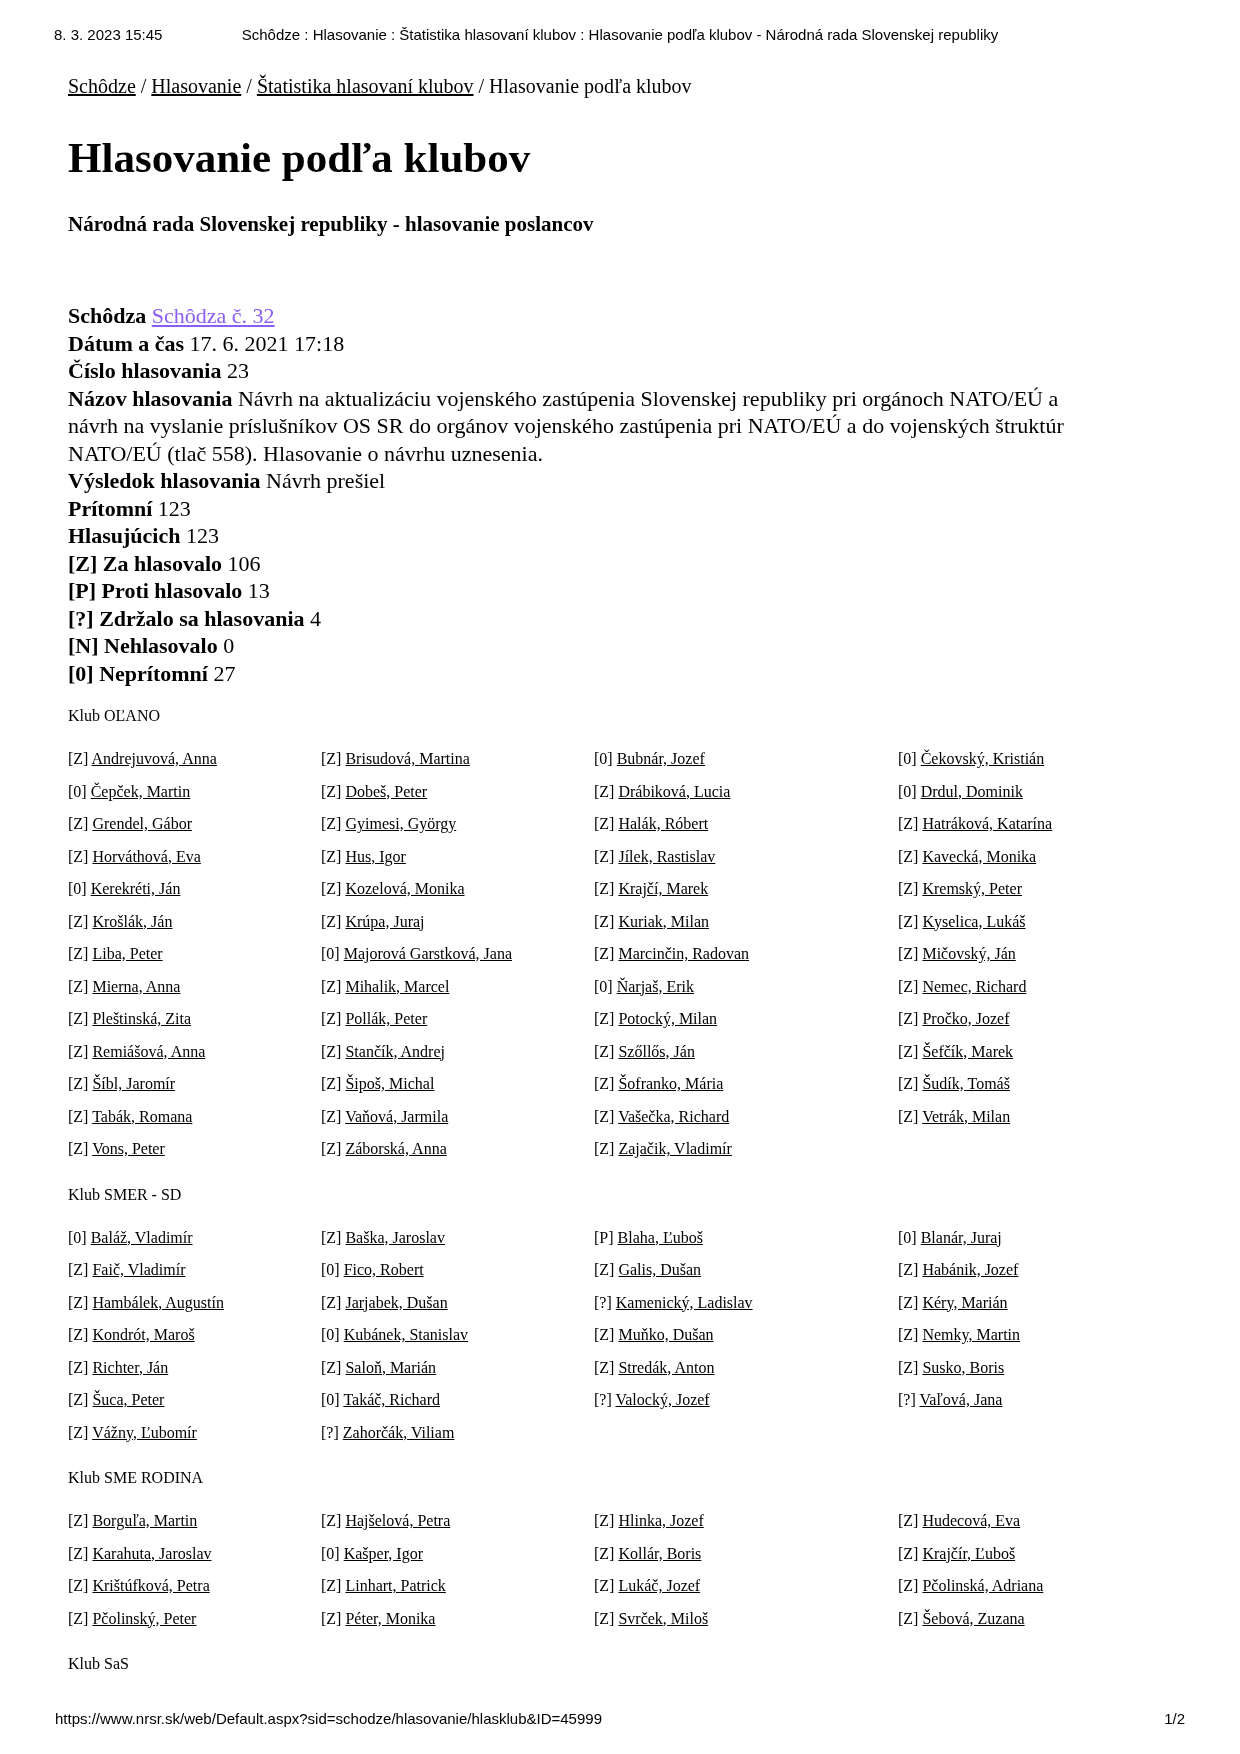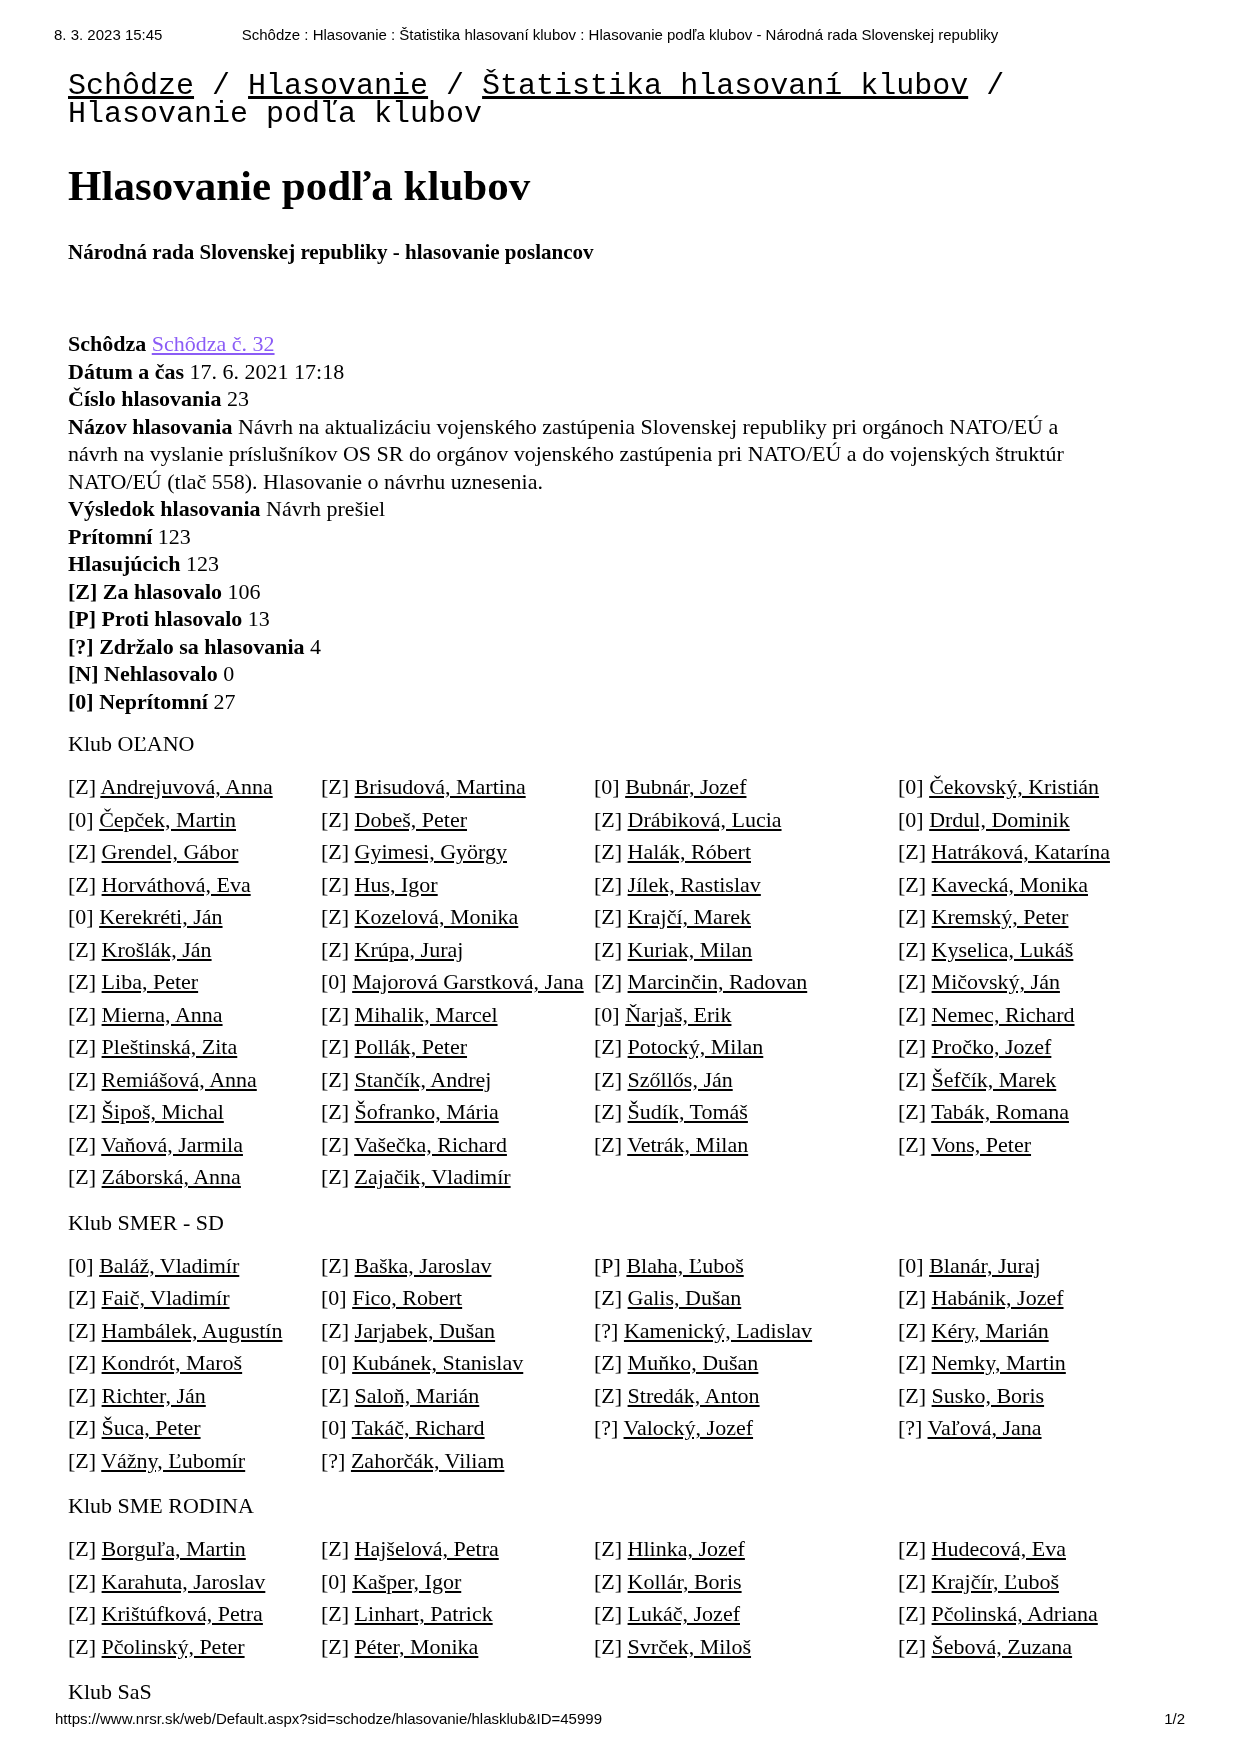--- a/index.html
+++ b/index.html
@@ -10,29 +10,29 @@
   }
   .print-header {
     position:absolute; top:26px; left:54px; right:54px; height:20px;
     font-family:"Liberation Sans", sans-serif; font-size:15px; color:#000;text-align:right;
   }
   .print-header .pdate { position:absolute; left:0; top:0; white-space:nowrap; }
   .print-header .ptitle {
     position:absolute; left:50%; top:0; transform:translateX(-50%); white-space:nowrap;
   }
   .content { padding:72px 40px 0 68px; }
-  .breadcrumb { font-size:30px; line-height:28px;font-family:Liberation Mono, monospace; }
+  .breadcrumb { font-size:20px; line-height:28px; }
   .breadcrumb a { color:#000; text-decoration:underline; }
   .breadcrumb .bc-sep, .breadcrumb .bc-current { text-decoration:none; }
   h1 { font-size:43px; line-height:47px; font-weight:bold; margin-top:34px; }
   h2 { font-size:21px; line-height:35px; font-weight:bold; margin-top:26px; }
   .details { margin-top:60px; font-size:22px; line-height:27.5px; max-width:1030px; }
   .detail-label { font-weight:bold; }
   .details a { color:#8b5cf6; text-decoration:underline; }
-  .clubs { font-size:22px; }
+  .clubs { font-size:16px; }
   .club-heading { line-height:30px; margin-top:14px; margin-bottom:12px; }
   .club-table {
     display:grid; grid-template-columns:253px 273px 304px auto;
     width:1120px; line-height:32.5px; margin-bottom:2px;
   }
   .member { white-space:nowrap; }
   .member a { color:#000; text-decoration:underline; }
   .vote-mark { text-decoration:none; }
   .print-footer {
     position:absolute; bottom:24px; left:55px; right:55px; height:20px;
@@ -104,20 +104,21 @@
           <div class="member"><span class="vote-mark">[0]</span> <a class="member-link" href="#">Ňarjaš, Erik</a></div>
           <div class="member"><span class="vote-mark">[Z]</span> <a class="member-link" href="#">Nemec, Richard</a></div>
           <div class="member"><span class="vote-mark">[Z]</span> <a class="member-link" href="#">Pleštinská, Zita</a></div>
           <div class="member"><span class="vote-mark">[Z]</span> <a class="member-link" href="#">Pollák, Peter</a></div>
           <div class="member"><span class="vote-mark">[Z]</span> <a class="member-link" href="#">Potocký, Milan</a></div>
           <div class="member"><span class="vote-mark">[Z]</span> <a class="member-link" href="#">Pročko, Jozef</a></div>
           <div class="member"><span class="vote-mark">[Z]</span> <a class="member-link" href="#">Remiášová, Anna</a></div>
           <div class="member"><span class="vote-mark">[Z]</span> <a class="member-link" href="#">Stančík, Andrej</a></div>
           <div class="member"><span class="vote-mark">[Z]</span> <a class="member-link" href="#">Szőllős, Ján</a></div>
           <div class="member"><span class="vote-mark">[Z]</span> <a class="member-link" href="#">Šefčík, Marek</a></div>
+          <div class="member"><span class="vote-mark">[Z]</span> <a class="member-link" href="#">Šíbl, Jaromír</a></div>
           <div class="member"><span class="vote-mark">[Z]</span> <a class="member-link" href="#">Šipoš, Michal</a></div>
           <div class="member"><span class="vote-mark">[Z]</span> <a class="member-link" href="#">Šofranko, Mária</a></div>
           <div class="member"><span class="vote-mark">[Z]</span> <a class="member-link" href="#">Šudík, Tomáš</a></div>
           <div class="member"><span class="vote-mark">[Z]</span> <a class="member-link" href="#">Tabák, Romana</a></div>
           <div class="member"><span class="vote-mark">[Z]</span> <a class="member-link" href="#">Vaňová, Jarmila</a></div>
           <div class="member"><span class="vote-mark">[Z]</span> <a class="member-link" href="#">Vašečka, Richard</a></div>
           <div class="member"><span class="vote-mark">[Z]</span> <a class="member-link" href="#">Vetrák, Milan</a></div>
           <div class="member"><span class="vote-mark">[Z]</span> <a class="member-link" href="#">Vons, Peter</a></div>
           <div class="member"><span class="vote-mark">[Z]</span> <a class="member-link" href="#">Záborská, Anna</a></div>
           <div class="member"><span class="vote-mark">[Z]</span> <a class="member-link" href="#">Zajačik, Vladimír</a></div>

